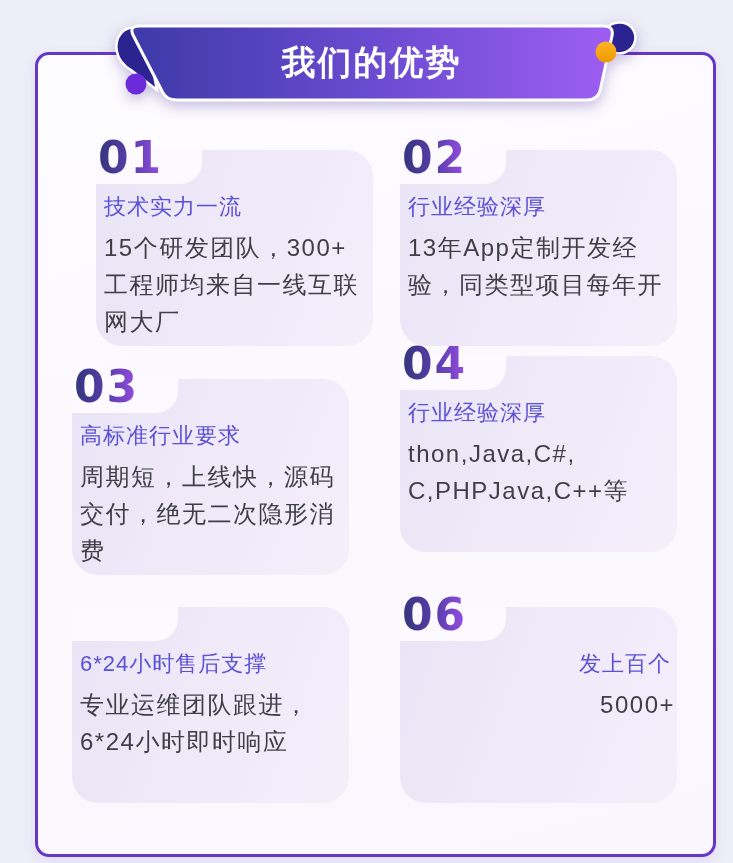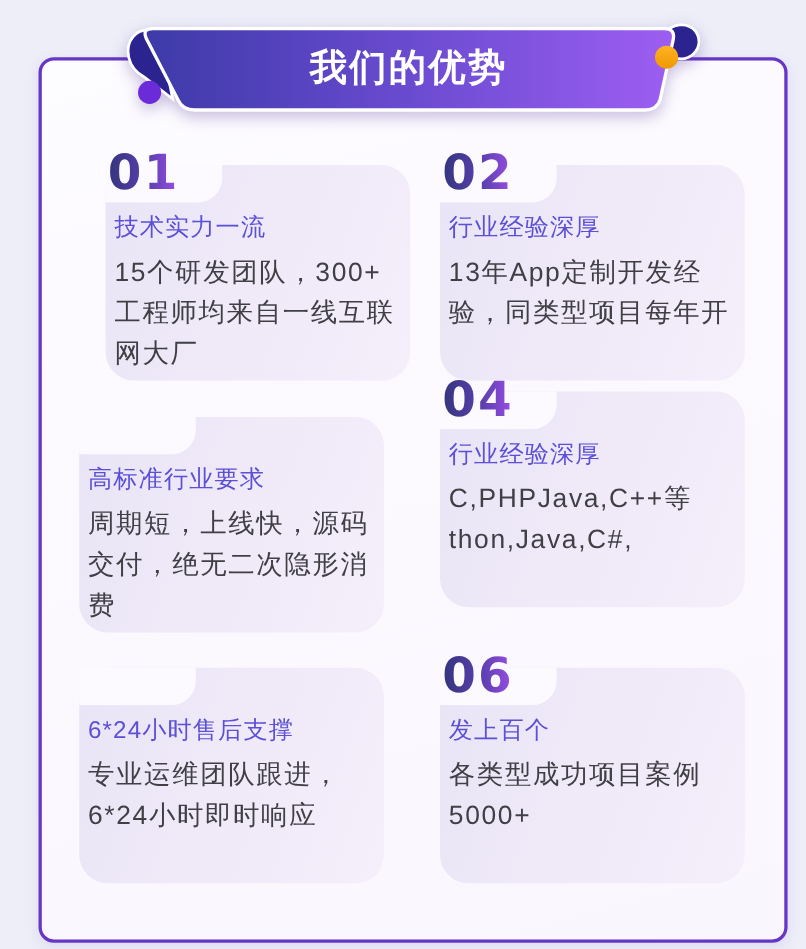--- a/index.html
+++ b/index.html
@@ -30,21 +30,21 @@
     position:absolute;width:277px;height:196px;box-sizing:border-box;
     border-radius:26px;
     background:linear-gradient(110deg,#e9e5f6 0%,#efe9f8 45%,#f5eefb 100%);
     z-index:2;
   }
   .card.c1{left:72px;top:150px;margin-left:24px;}
   .card.c2{left:400px;top:150px;}
   .card.c3{left:72px;top:379px;}
   .card.c4{left:400px;top:356px;}
   .card.c5{left:72px;top:607px;}
-  .card.c6{left:400px;top:607px;}
+  .card.c6{left:400px;top:607px;text-align:right;}
   .notch{
     position:absolute;left:0;top:0;width:106px;height:34px;
     background:#fcfaff;border-bottom-right-radius:22px;
   }
   .card-number{
     position:absolute;left:2px;top:-14px;
     font-size:44px;font-weight:800;line-height:1;letter-spacing:2px;
     background:linear-gradient(90deg,#34357c 0%,#5a3fae 55%,#9c4ee6 100%);
     -webkit-background-clip:text;background-clip:text;
     -webkit-text-fill-color:transparent;color:transparent;
@@ -106,48 +106,48 @@
   <div class="card-number">02</div>
   <div class="card-title">行业经验深厚</div>
   <div class="card-body">
     <span>13年App定制开发经</span>
     <span>验，同类型项目每年开</span>
   </div>
 </div>
 
 <div class="card c3">
   <div class="notch"></div>
+  <div class="card-number">03</div>
   <div class="card-title">高标准行业要求</div>
   <div class="card-body">
     <span>周期短，上线快，源码</span>
     <span>交付，绝无二次隐形消</span>
     <span>费</span>
   </div>
 </div>
 
 <div class="card c4">
   <div class="notch"></div>
   <div class="card-number">04</div>
   <div class="card-title">行业经验深厚</div>
   <div class="card-body">
+    <span>thon,Java,C#,</span>
     <span>C,PHPJava,C++等</span>
-    <span>thon,Java,C#,</span>
   </div>
 </div>
 
 <div class="card c5">
   <div class="notch"></div>
   <div class="card-title">6*24小时售后支撑</div>
   <div class="card-body">
     <span>专业运维团队跟进，</span>
     <span>6*24小时即时响应</span>
   </div>
 </div>
 
 <div class="card c6">
   <div class="notch"></div>
   <div class="card-number">06</div>
   <div class="card-title">发上百个</div>
   <div class="card-body">
-    <span>各类型成功项目案例</span>
     <span>5000+</span>
   </div>
 </div>
 
 </body></html>

